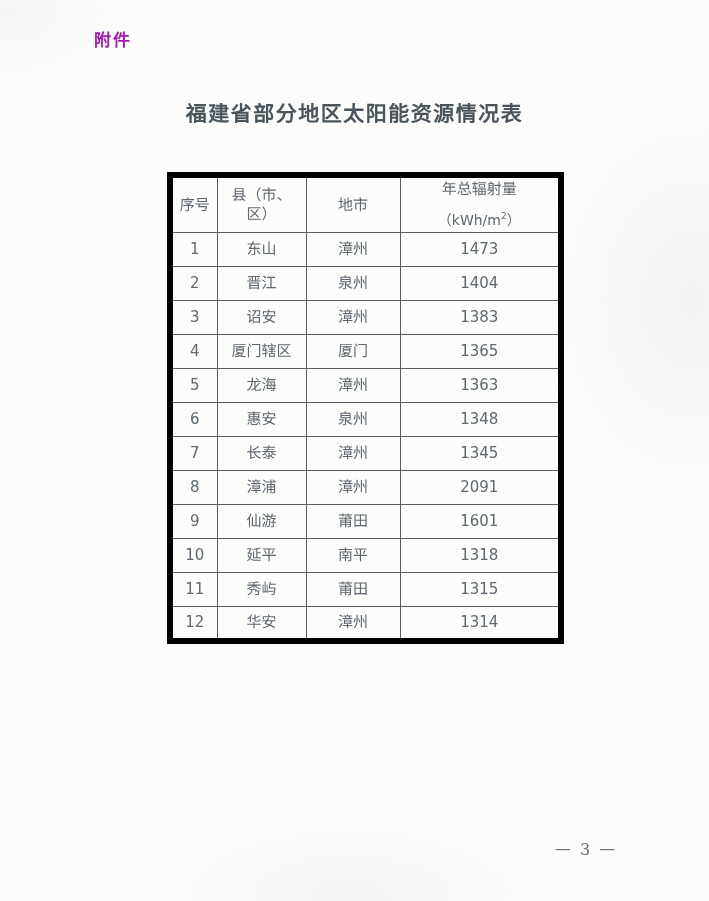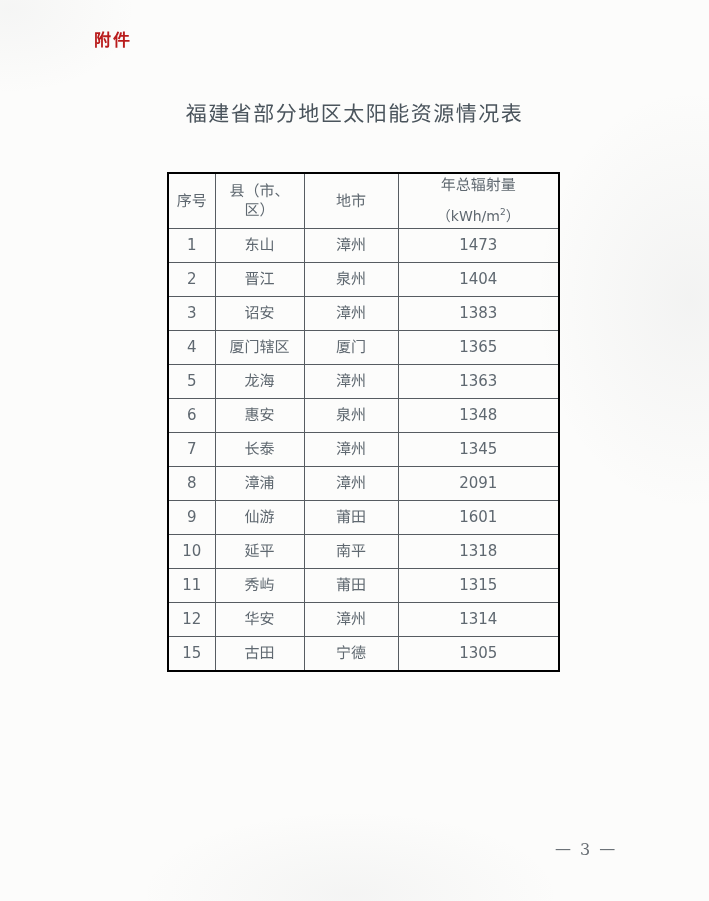--- a/index.html
+++ b/index.html
@@ -8,40 +8,40 @@
     font-family:"DejaVu Sans","Liberation Sans",sans-serif;
     background:
       radial-gradient(220px 300px at 690px 300px, rgba(120,125,128,0.07), rgba(120,125,128,0) 70%),
       radial-gradient(300px 120px at 350px 895px, rgba(120,125,128,0.06), rgba(120,125,128,0) 70%),
       radial-gradient(180px 120px at 10px 10px, rgba(120,125,128,0.05), rgba(120,125,128,0) 70%),
       #fcfcfb;
     color:#5f6870;
   }
   .attachment-label{
     position:absolute;left:94px;top:26px;
-    font-size:17px;font-weight:600;color:#b91c1c;letter-spacing:2px;
+    font-size:17px;font-weight:600;color:#a21caf;letter-spacing:2px;
   }
   .doc-title{
     position:absolute;left:0;top:97px;width:709px;
-    text-align:center;font-size:21px;font-weight:normal;
+    text-align:center;font-size:21px;font-weight:bold;
     color:#4a545c;letter-spacing:1.5px;
   }
   table.res-table{
     position:absolute;left:167px;top:172px;
     width:391px;border-collapse:collapse;table-layout:fixed;
     background:transparent;
   }
   table.res-table td,table.res-table th{
     border:1.5px solid #565c61;
     text-align:center;vertical-align:middle;
     font-weight:normal;color:#5f6870;
     padding:2px 3px;box-sizing:border-box;
     font-size:15px;line-height:19px;
   }
-  table.res-table{border:2px solid #000000;}
+  table.res-table{border:6px solid #000000;}
   table.res-table thead th{height:54px;}
   table.res-table tbody td{height:34px;}
   table.res-table tr.tall td{height:48px;}
   .hdr-line{display:block;}
   .hdr-sub{display:block;margin-top:12px;font-size:14px;}
   .hdr-sub sup{font-size:9px;vertical-align:super;line-height:0;}
   .page-number{
     position:absolute;left:546px;top:840px;
     font-size:16px;color:#666c72;
     font-family:"DejaVu Serif","Liberation Serif",serif;
@@ -140,24 +140,18 @@
     <td>秀屿</td>
     <td>莆田</td>
     <td>1315</td>
   </tr>
       <tr>
     <td>12</td>
     <td>华安</td>
     <td>漳州</td>
     <td>1314</td>
   </tr>
-      <tr>
-    <td>15</td>
-    <td>古田</td>
-    <td>宁德</td>
-    <td>1305</td>
-  </tr>
     </tbody>
 </table>
 
 <div class="page-number">
   <span class="dash">—</span><span>3</span><span class="dash">—</span>
 </div>
 
 </body></html>

